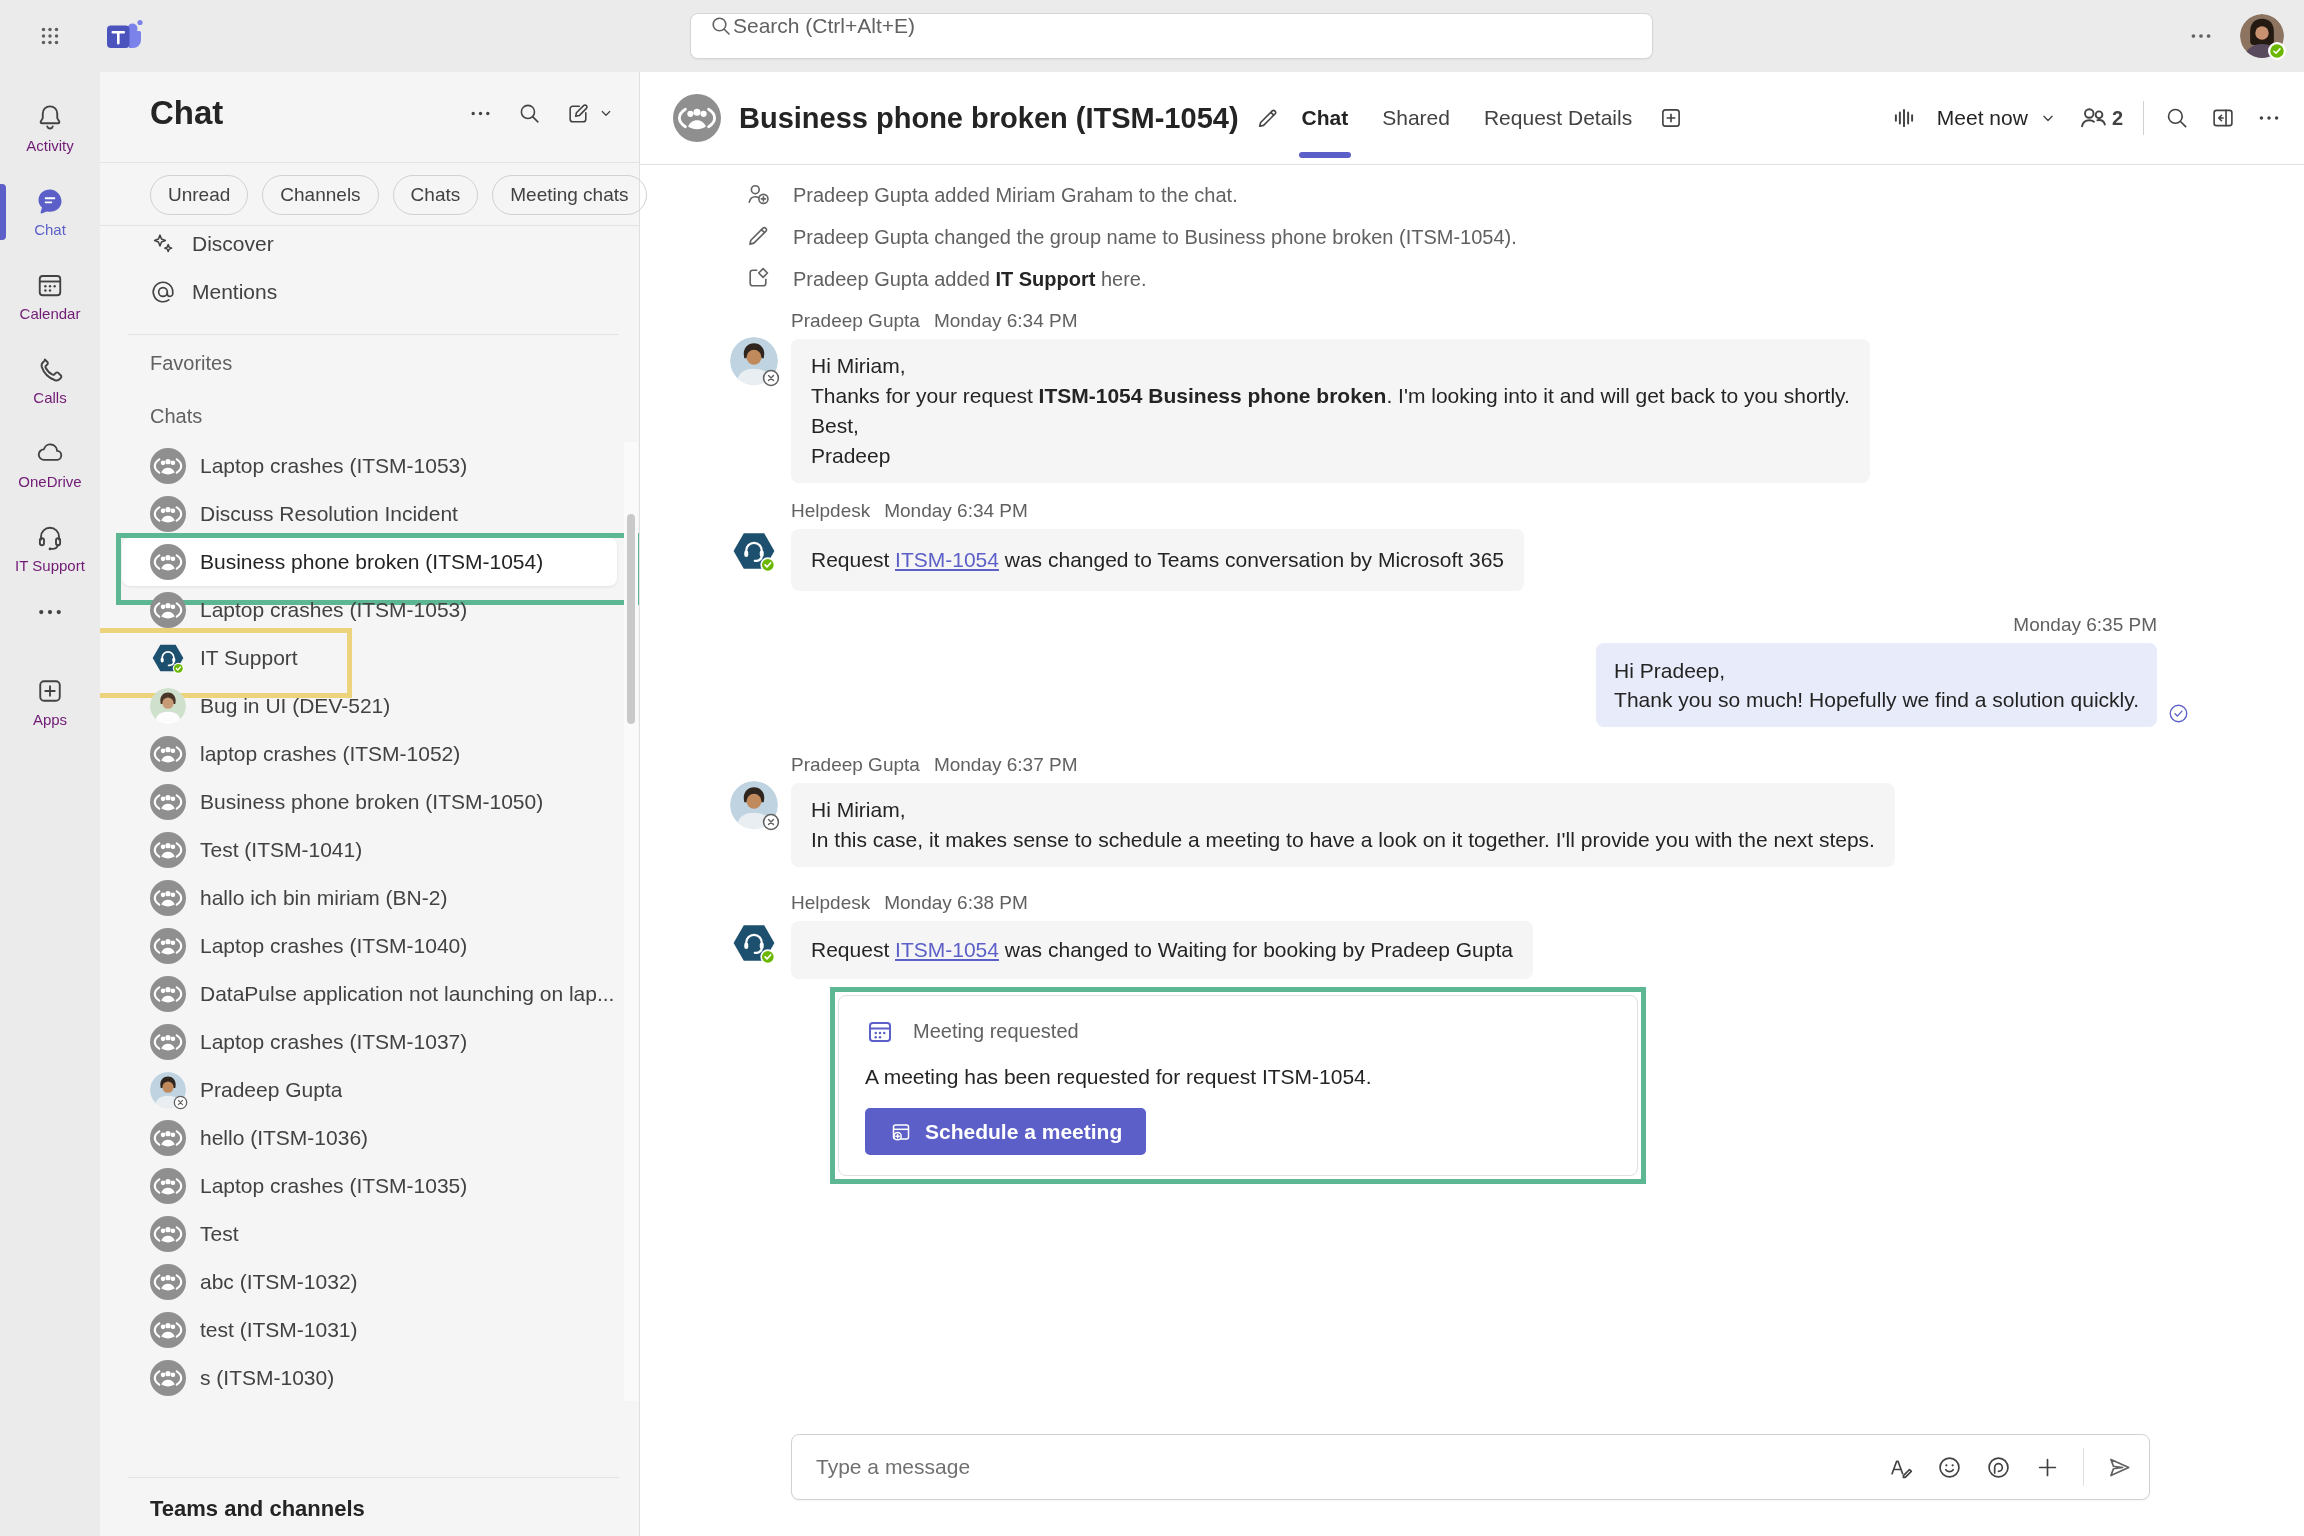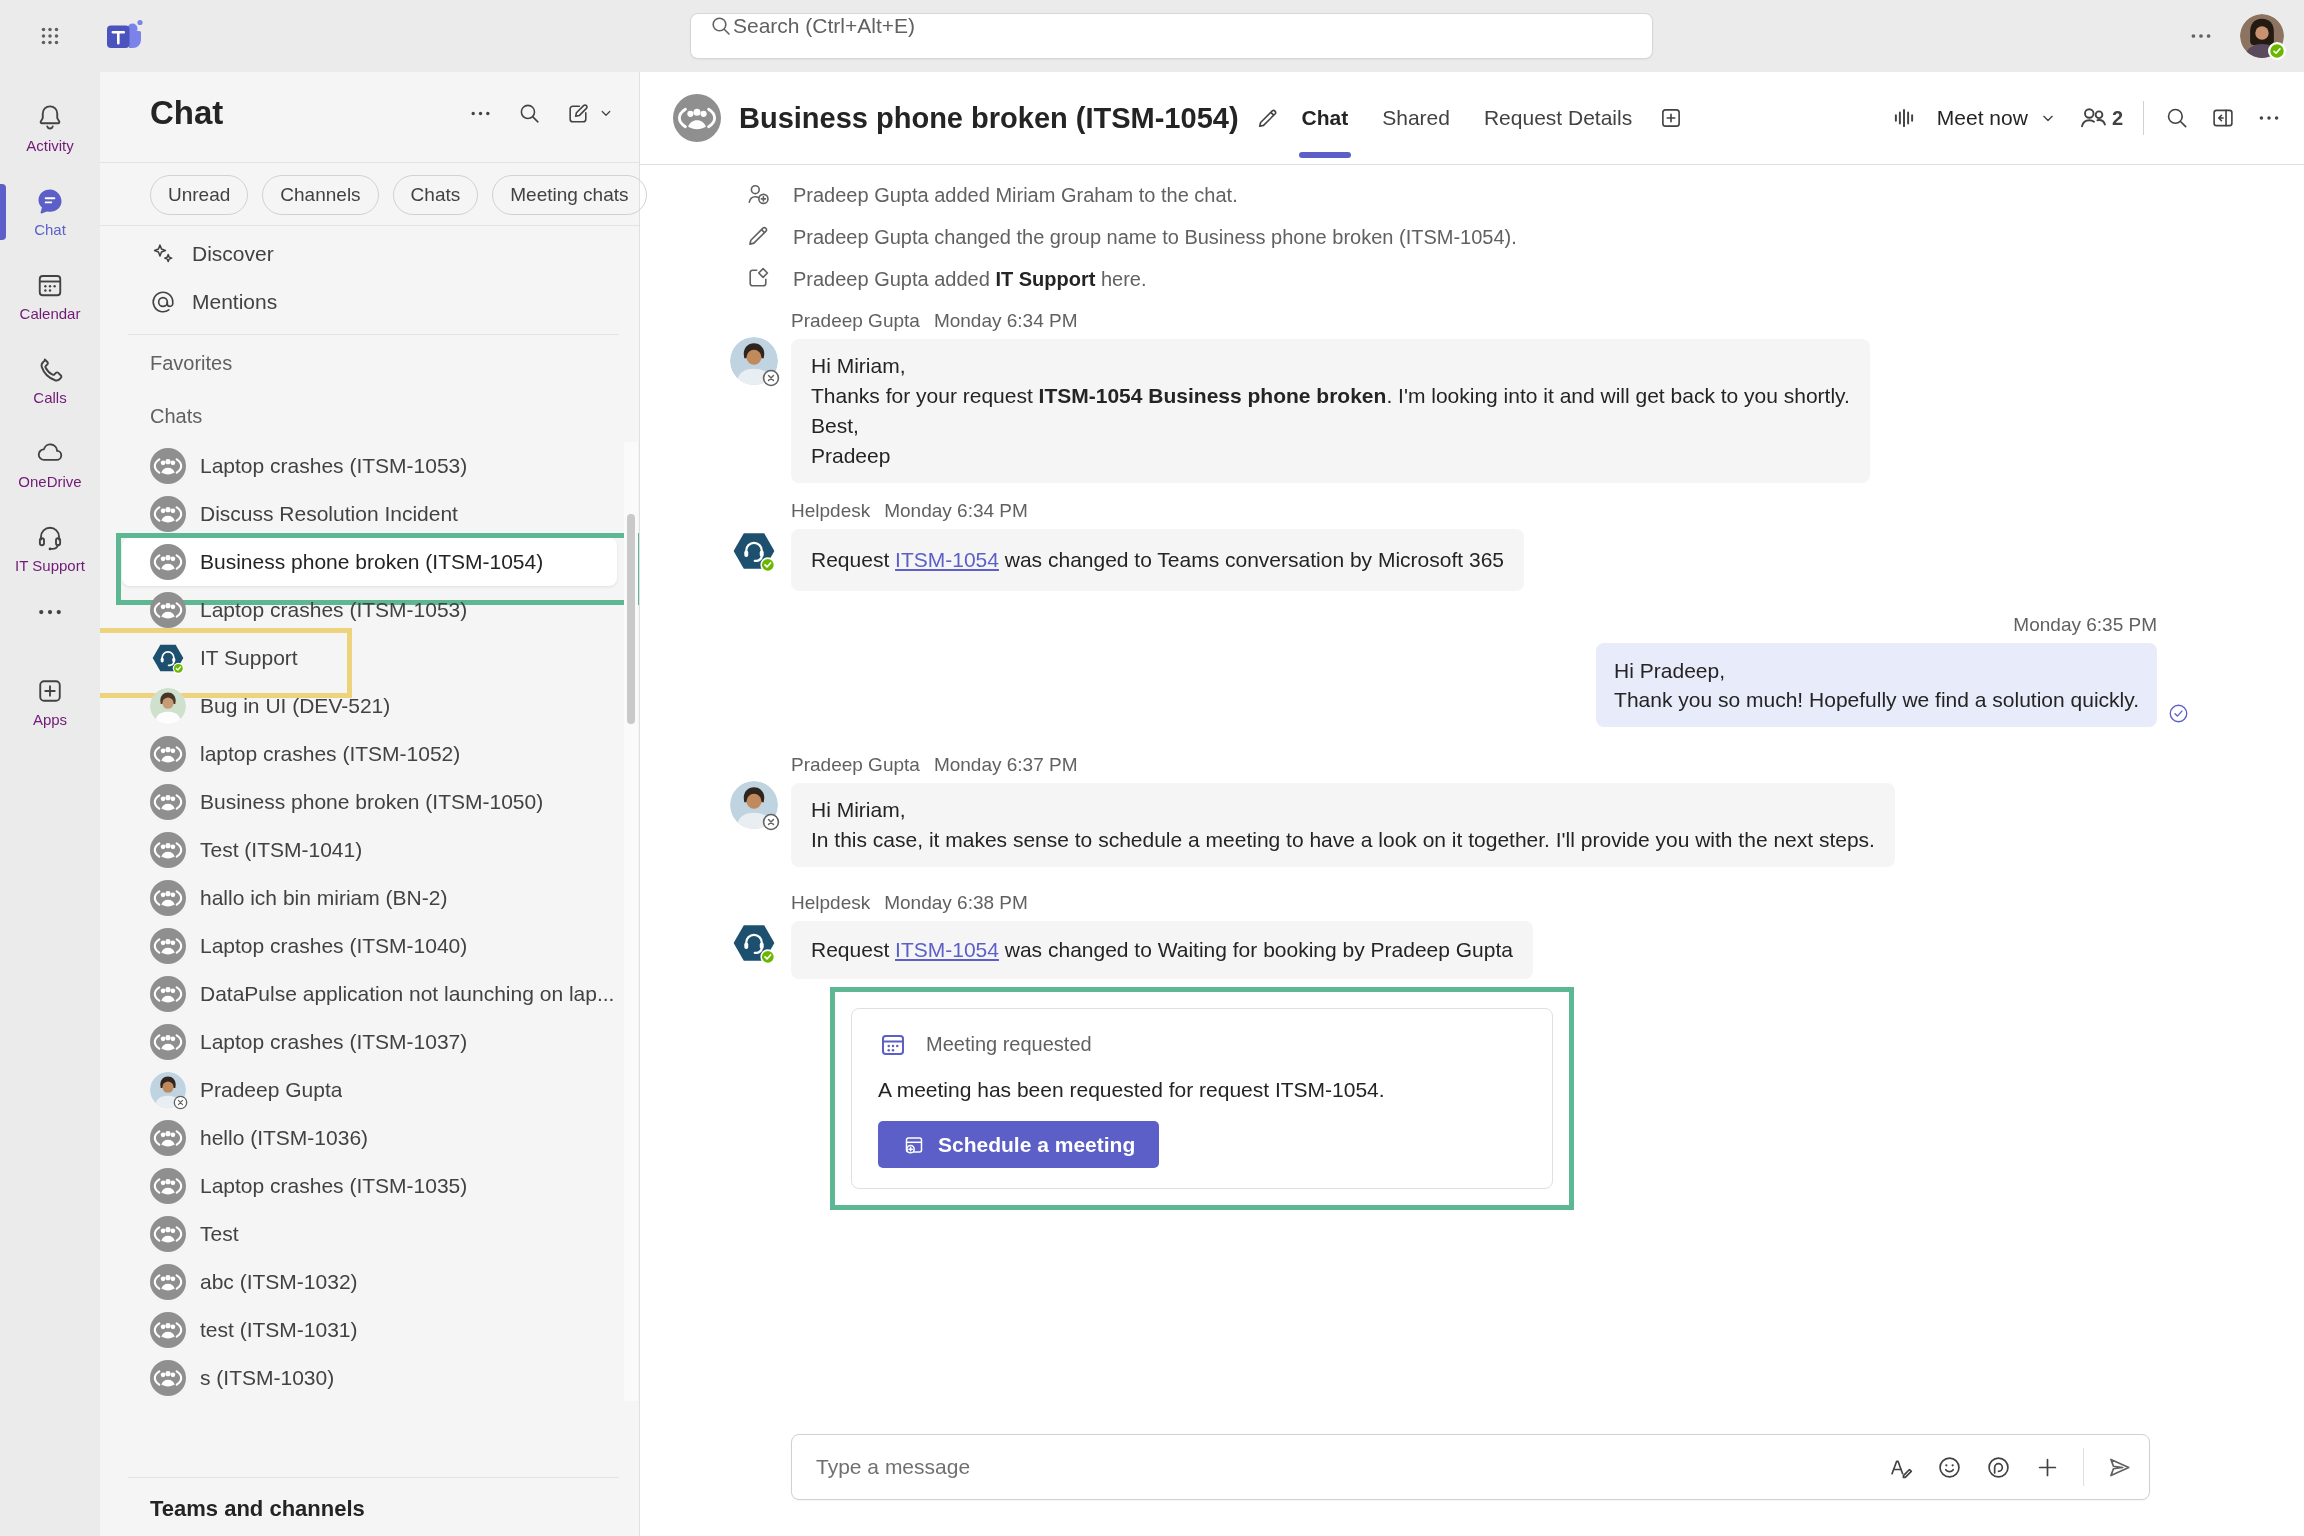--- a/index.html
+++ b/index.html
@@ -47,21 +47,21 @@
   
   #sidebar { grid-column:2; grid-row:2; position:relative; background:#f5f5f5; border-right:1px solid #e0e0e0; }
   .sb-head { position:absolute; top:22px; left:50px; right:24px; display:flex; align-items:center; }
   .sb-title { font-size:33px; font-weight:700; color:#242424; }
   .sb-head-icons { margin-left:auto; display:flex; align-items:center; gap:24px; }
   .sb-head-icons .icon-btn svg { width:25px; height:25px; }
   .compose-combo { display:flex; align-items:center; gap:6px; }
   .sb-divider { position:absolute; left:0; right:0; height:1px; background:#e3e3e3; }
   .sb-pills { position:absolute; top:103px; left:50px; display:flex; gap:14px; }
   .pill { border:1px solid #d1d1d1; border-radius:22px; padding:8px 17px; font-size:19px; color:#424242; cursor:pointer; background:transparent; white-space:nowrap; }
-  .sb-nav { position:absolute; top:158px; left:28px; right:20px; }
+  .sb-nav { position:absolute; top:148px; left:28px; right:20px; }
   .sb-nav-row { display:flex; align-items:center; gap:16px; height:48px; padding-left:22px; border-radius:8px; cursor:pointer; font-size:21px; color:#424242; }
   .sb-nav-row svg { width:26px; height:26px; }
   .sb-section { position:absolute; left:50px; font-size:20px; color:#616161; }
   .sb-list { position:absolute; top:370px; bottom:135px; left:0; right:0; overflow:hidden; }
   .chat-item { position:relative; display:flex; align-items:center; gap:14px; height:48px; margin:0 22px; padding-left:28px; border-radius:8px; cursor:pointer; }
   .chat-item-label { font-size:21px; color:#424242; white-space:nowrap; overflow:hidden; }
   .chat-item.selected { background:#fff; box-shadow:0 1px 3px rgba(0,0,0,.09); }
   .chat-item.selected .chat-item-label { color:#242424; }
   .chat-item.box-green::after { content:''; position:absolute; left:-6px; top:-5px; width:517px; height:62px; border:5px solid #5eb793; pointer-events:none; }
   .chat-item.box-yellow::after { content:''; position:absolute; left:-30px; top:-6px; width:250px; height:60px; border:5px solid #eed37d; pointer-events:none; }
@@ -98,21 +98,21 @@
   .msg-meta { display:flex; gap:14px; font-size:19px; color:#616161; height:24px; align-items:center; }
   .bubble { display:inline-block; background:#f5f5f5; border-radius:8px; padding:12px 20px; margin-top:6px; max-width:1220px; font-size:21px; line-height:30px; color:#242424; }
   .msg-link { color:#5b5fc7; text-decoration:underline; cursor:pointer; }
   .msg-group.self { padding-left:0; display:flex; flex-direction:column; align-items:flex-end; position:relative; }
   .bubble.self-b { background:#e8ebfa; padding:13px 18px; line-height:29px; }
   .seen { position:absolute; right:-33px; bottom:2px; width:23px; height:23px; }
   .seen svg { width:100%; height:100%; }
   .g1 { margin-top:18px; } .g2 { margin-top:16px; } .g3 { margin-top:22px; }
   .g4 { margin-top:26px; } .g5 { margin-top:24px; }
 
-  .card-highlight { margin-top:8px; margin-left:39px; width:744px; border:5px solid #5eb793; padding:16px; }
+  .card-highlight { margin-top:8px; margin-left:39px; width:816px; border:5px solid #5eb793; padding:3px; }
   .meeting-card { background:#fff; border:1px solid #e0e0e0; border-radius:8px; padding:20px 26px; }
   .card-head { display:flex; align-items:center; gap:18px; height:30px; }
   .card-head svg { width:30px; height:30px; }
   .card-head-label { font-size:20px; color:#616161; }
   .card-body { margin-top:18px; font-size:21px; color:#242424; line-height:26px; }
   .card-btn { margin-top:18px; display:inline-flex; align-items:center; gap:12px; height:47px; padding:0 24px;
     background:#5b5fc7; color:#fff; border:none; border-radius:5px; font:700 21px "Liberation Sans",sans-serif; cursor:pointer; }
   .card-btn svg { width:24px; height:24px; }
 
   

